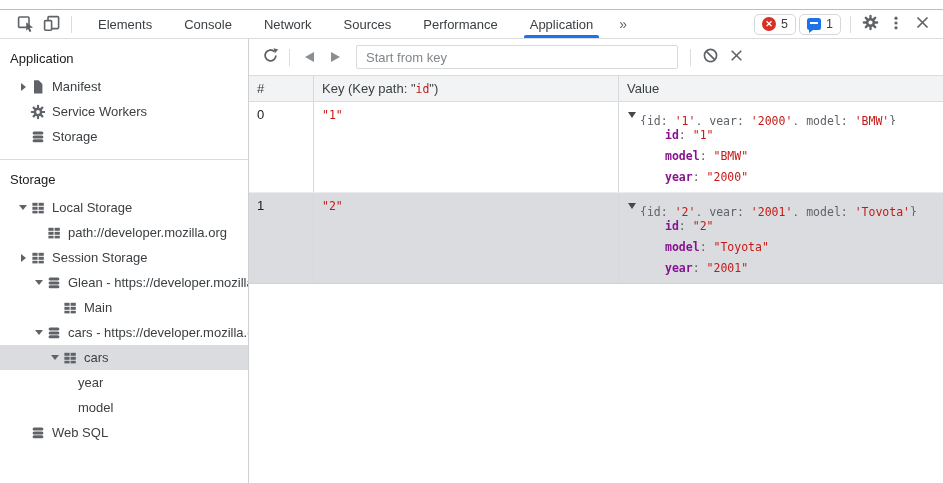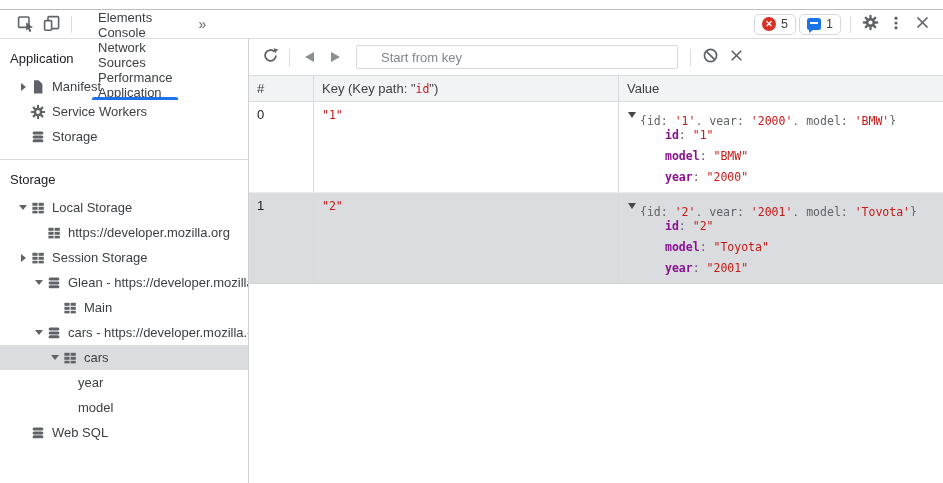--- a/index.html
+++ b/index.html
@@ -16,21 +16,21 @@
   
   .tabbar {
     flex:0 0 auto; height:30px;
     border-top:1px solid #bdbdbd;
     border-bottom:1px solid #dadce0;
     display:flex; align-items:stretch; background:#fff;
   }
   .tb-icons { display:flex; align-items:center; padding-left:13px; }
   .icon-btn { width:26px; height:26px; display:flex; align-items:center; justify-content:center; cursor:pointer; }
   .vsep { width:1px; height:17px; background:#dadce0; margin:0 6px; align-self:center; }
-  .tabs { display:flex; align-items:stretch; margin-left:4px;flex-direction:column; }
+  .tabs { display:flex; align-items:stretch; margin-left:4px; }
   .tab {
     display:flex; align-items:center; padding:0 16px;
     color:#3c4043; position:relative; cursor:pointer; white-space:nowrap;
   }
   .tab.selected::after {
     content:""; position:absolute; left:10px; right:10px; bottom:0;
     height:3px; background:#1a73e8; border-radius:2px 2px 0 0;
   }
   .more-tabs { display:flex; align-items:center; padding:0 10px; color:#5f6368; font-size:14px; cursor:pointer; }
   .tabbar-right { margin-left:auto; display:flex; align-items:center; padding-right:8px; }
@@ -62,21 +62,21 @@
   .exp-collapsed { width:0; height:0; border-left:5px solid #5f6368; border-top:4px solid transparent; border-bottom:4px solid transparent; }
   .exp-expanded { width:0; height:0; border-top:5px solid #5f6368; border-left:4px solid transparent; border-right:4px solid transparent; }
   .tree-icon { flex:0 0 16px; height:16px; margin-right:6px; display:flex; align-items:center; justify-content:center; }
   .tree-label { overflow:hidden; }
 
   
   .main { flex:1; min-width:0; display:flex; flex-direction:column; background:#fff; }
   .toolbar { flex:0 0 auto; height:37px; border-bottom:1px solid #dadce0; display:flex; align-items:center; padding:0 8px; }
   .key-input {
     width:322px; height:24px; border:1px solid #d8d9db; border-radius:2px;
-    margin-left:8px; padding:0 24px; font-family:"Liberation Sans",sans-serif;
+    margin-left:8px; padding:0 9px; font-family:"Liberation Sans",sans-serif;
     font-size:13px; color:#3b82f6; outline:none;
   }
   .key-input::placeholder { color:#80868b; }
   .tri-left  { width:0; height:0; border-right:9px solid #8a8f94; border-top:5.5px solid transparent; border-bottom:5.5px solid transparent; }
   .tri-right { width:0; height:0; border-left:9px solid #8a8f94; border-top:5.5px solid transparent; border-bottom:5.5px solid transparent; }
 
   
   .grid { flex:1; display:flex; flex-direction:column; min-height:0; overflow:hidden; }
   .grid-header { flex:0 0 26px; display:flex; background:#f1f3f4; border-bottom:1px solid #dadce0; color:#3c4043; }
   .col-index { width:65px; flex:0 0 auto; border-right:1px solid #d7d8da; padding:0 8px; display:flex; align-items:center; }
@@ -244,21 +244,21 @@
           <span class="tree-icon">
             <svg width="16" height="16" viewBox="0 0 16 16">
               <rect x="2.4" y="2.8" width="5.2" height="3" fill="#5f6368"></rect>
               <rect x="8.6" y="2.8" width="5.2" height="3" fill="#5f6368"></rect>
               <rect x="2.4" y="6.8" width="5.2" height="3" fill="#5f6368"></rect>
               <rect x="8.6" y="6.8" width="5.2" height="3" fill="#5f6368"></rect>
               <rect x="2.4" y="10.8" width="5.2" height="2.6" fill="#5f6368"></rect>
               <rect x="8.6" y="10.8" width="5.2" height="2.6" fill="#5f6368"></rect>
             </svg>
           </span>
-          <span class="tree-label">https://developer.mozilla.org</span>
+          <span class="tree-label">path://developer.mozilla.org</span>
         </div>
         <div class="tree-item">
           <span class="indent" style="width: 16px;"></span>
           <span class="exp-slot">
             <span class="exp-collapsed"></span>
           </span>
           <span class="tree-icon">
             <svg width="16" height="16" viewBox="0 0 16 16">
               <rect x="2.4" y="2.8" width="5.2" height="3" fill="#5f6368"></rect>
               <rect x="8.6" y="2.8" width="5.2" height="3" fill="#5f6368"></rect>

